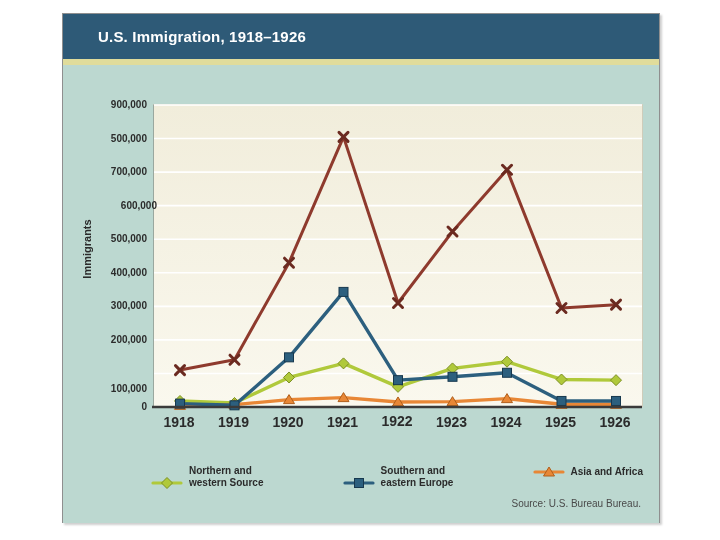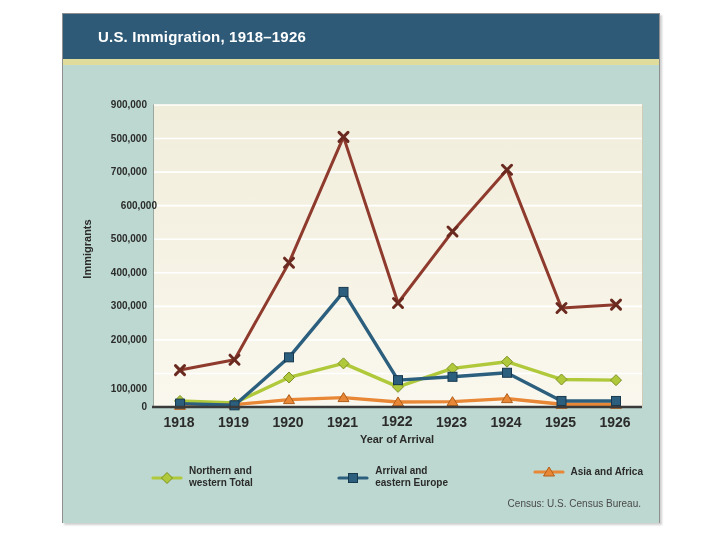--- a/index.html
+++ b/index.html
@@ -38,21 +38,21 @@
     transform:rotate(-90deg);transform-origin:center;width:100px;text-align:center;margin-left:-38px;
   }
   .xlabel{
     position:absolute;left:90px;top:368px;width:488px;text-align:center;
     font-size:11px;font-weight:bold;color:#2b2b2b;
   }
   .legend{
     position:absolute;left:88px;top:400px;width:492px;
     display:flex;justify-content:space-between;align-items:flex-start;
   }
-  .legend-item{display:flex;align-items:center;}
+  .legend-item{display:flex;align-items:flex-end;}
   .legend-swatch{flex:0 0 auto;margin-top:1px;margin-right:6px;}
   .legend-label{font-size:10px;font-weight:bold;line-height:12px;color:#2b2b2b;}
   .source{
     position:absolute;right:18px;top:433px;font-size:10px;color:#4a4a4a;
   }
 </style>
 </head>
 <body>
 
 <div class="figure">
@@ -132,47 +132,46 @@
         <div class="xtick" style="left: 86px; top: 349px;">1918</div>
         <div class="xtick" style="left: 140.5px; top: 349px;">1919</div>
         <div class="xtick" style="left: 195px; top: 349px;">1920</div>
         <div class="xtick" style="left: 249.5px; top: 349px;">1921</div>
         <div class="xtick" style="left: 304px; top: 348px;">1922</div>
         <div class="xtick" style="left: 358.5px; top: 349px;">1923</div>
         <div class="xtick" style="left: 413px; top: 349px;">1924</div>
         <div class="xtick" style="left: 467.5px; top: 349px;">1925</div>
         <div class="xtick" style="left: 522px; top: 349px;">1926</div>
       </div>
-    <div class="xlabel">Year of Arrival</div>
     <div class="legend" id="legend">
         <div class="legend-item">
           <svg width="32" height="12" class="legend-swatch">
             <line x1="2" x2="30" y1="6" y2="6" stroke="#b0c93b" stroke-width="3.2" stroke-linecap="round"></line>
             <polygon points="16,0.5 21.5,6 16,11.5 10.5,6" fill="#b0c93b" stroke="#7c8f22" stroke-width="1"></polygon>
           </svg>
           <div class="legend-label">
             <div>Northern and</div>
-            <div>western  Total</div>
+            <div>western  Source</div>
           </div>
         </div>
         <div class="legend-item">
           <svg width="32" height="12" class="legend-swatch">
             <line x1="2" x2="30" y1="6" y2="6" stroke="#2c5f7e" stroke-width="3.2" stroke-linecap="round"></line>
             <rect x="11.5" y="1.5" width="9" height="9" fill="#2c5f7e" stroke="#17384e" stroke-width="1"></rect>
           </svg>
           <div class="legend-label">
-            <div>Arrival and</div>
+            <div>Southern and</div>
             <div>eastern Europe</div>
           </div>
         </div>
         <div class="legend-item">
           <svg width="32" height="12" class="legend-swatch">
             <line x1="2" x2="30" y1="6" y2="6" stroke="#e88736" stroke-width="3.2" stroke-linecap="round"></line>
             <polygon points="16,1 10.5,10 21.5,10" fill="#e88736" stroke="#b05e1a" stroke-width="1"></polygon>
           </svg>
           <div class="legend-label">
             <div>Asia and Africa</div>
           </div>
         </div>
       </div>
-    <div class="source">Census: U.S. Census Bureau.</div>
+    <div class="source">Source: U.S. Bureau Bureau.</div>
   </div>
 </div>
 
 </body></html>

